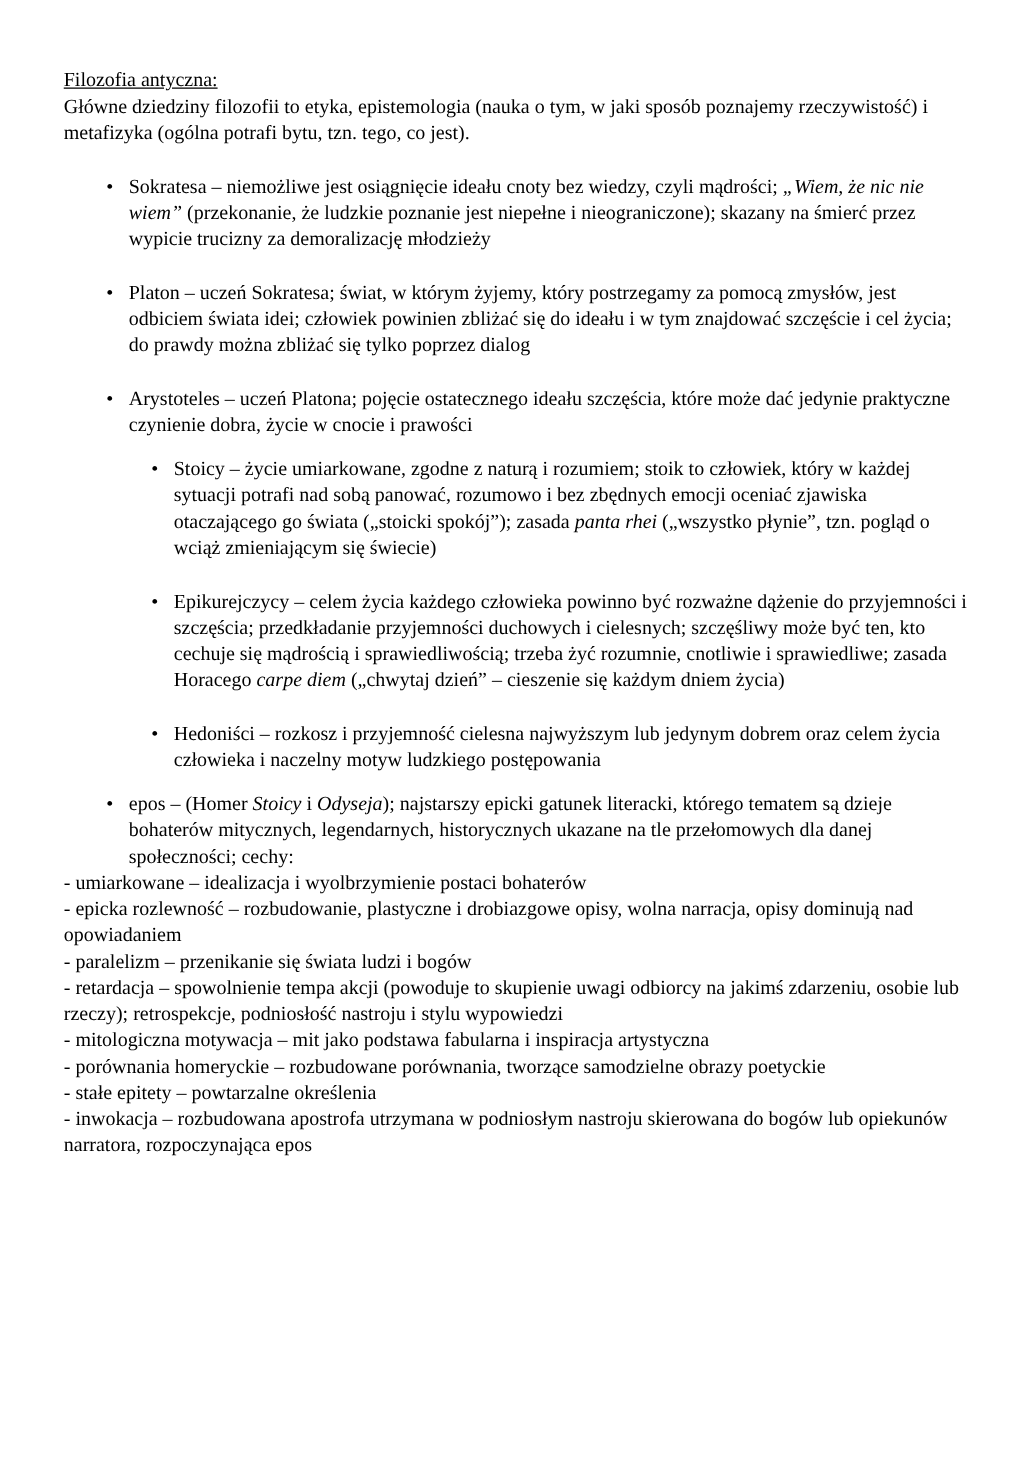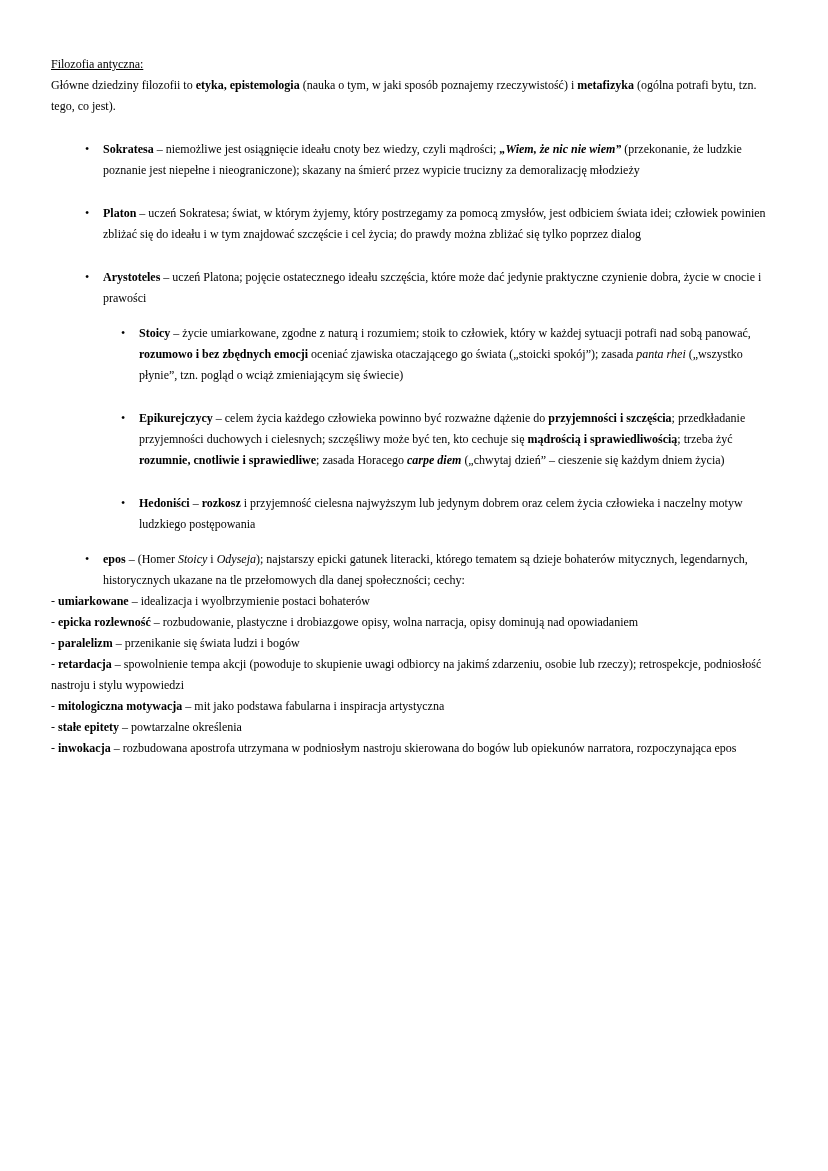--- a/index.html
+++ b/index.html
@@ -7,35 +7,35 @@
     padding: 0;
     background: #ffffff;
   }
   .page {
     width: 828px;
     min-height: 1171px;
     box-sizing: border-box;
     background: #ffffff;
     color: #000000;
     font-family: "Liberation Serif", "DejaVu Serif", serif;
-    font-size: 12px;
+    font-size: 16px;
     line-height: 21px;
     padding: 54px 51px 40px 51px;
   }
   .block { margin: 0; }
   p.block { margin: 0; }
   .heading { text-decoration: underline; }
   .heading2 { text-decoration: underline; margin-left: 34px; }
   .subline { margin-left: 52px; }
   .bullet { display: flex; }
   .bullet1 { margin-left: 34px; }
   .bullet2 { margin-left: 70px; }
   .bullet .marker { flex: 0 0 18px; }
   .bullet .body { flex: 1 1 auto; }
-  .seg.b { font-weight: bold; }
+  .seg.b { font-weight: normal; }
   .seg.i { font-style: italic; }
   .sp-s  { margin-top: 14px; }
   .sp-m  { margin-top: 22px; }
   .sp-l  { margin-top: 44px; }
   .sp-xl { margin-top: 50px; }
 </style>
 </head>
 <body>
 
 <div class="page">
@@ -68,16 +68,17 @@
       </div>
       <div class="block bullet bullet1 sp-s">
         <span class="marker">•</span>
         <span class="body"><span class="seg b">epos</span><span class="seg"> – (Homer </span><span class="seg i">Stoicy</span><span class="seg"> i </span><span class="seg i">Odyseja</span><span class="seg">); najstarszy epicki gatunek literacki, którego tematem są dzieje bohaterów mitycznych, legendarnych, historycznych ukazane na tle przełomowych dla danej społeczności; cechy:</span></span>
       </div>
       <p class="block subline sp-m"><span class="seg">- </span><span class="seg b">umiarkowane</span><span class="seg"> – idealizacja i wyolbrzymienie postaci bohaterów</span></p>
       <p class="block subline sp-none"><span class="seg">- </span><span class="seg b">epicka rozlewność</span><span class="seg"> – rozbudowanie, plastyczne i drobiazgowe opisy, wolna narracja, opisy dominują nad opowiadaniem</span></p>
       <p class="block subline sp-none"><span class="seg">- </span><span class="seg b">paralelizm</span><span class="seg"> – przenikanie się świata ludzi i bogów</span></p>
       <p class="block subline sp-none"><span class="seg">- </span><span class="seg b">retardacja</span><span class="seg"> – spowolnienie tempa akcji (powoduje to skupienie uwagi odbiorcy na jakimś zdarzeniu, osobie lub rzeczy); retrospekcje, podniosłość nastroju i stylu wypowiedzi</span></p>
       <p class="block subline sp-none"><span class="seg">- </span><span class="seg b">mitologiczna motywacja</span><span class="seg"> – mit jako podstawa fabularna i inspiracja artystyczna</span></p>
+      <p class="block subline sp-none"><span class="seg">- </span><span class="seg b">porównania homeryckie</span><span class="seg"> – rozbudowane porównania, tworzące samodzielne obrazy poetyckie</span></p>
       <p class="block subline sp-none"><span class="seg">- </span><span class="seg b">stałe epitety</span><span class="seg"> – powtarzalne określenia</span></p>
       <p class="block subline sp-none"><span class="seg">- </span><span class="seg b">inwokacja</span><span class="seg"> – rozbudowana apostrofa utrzymana w podniosłym nastroju skierowana do bogów lub opiekunów narratora, rozpoczynająca epos</span></p>
     </div>
 </div>
 
 </body></html>

